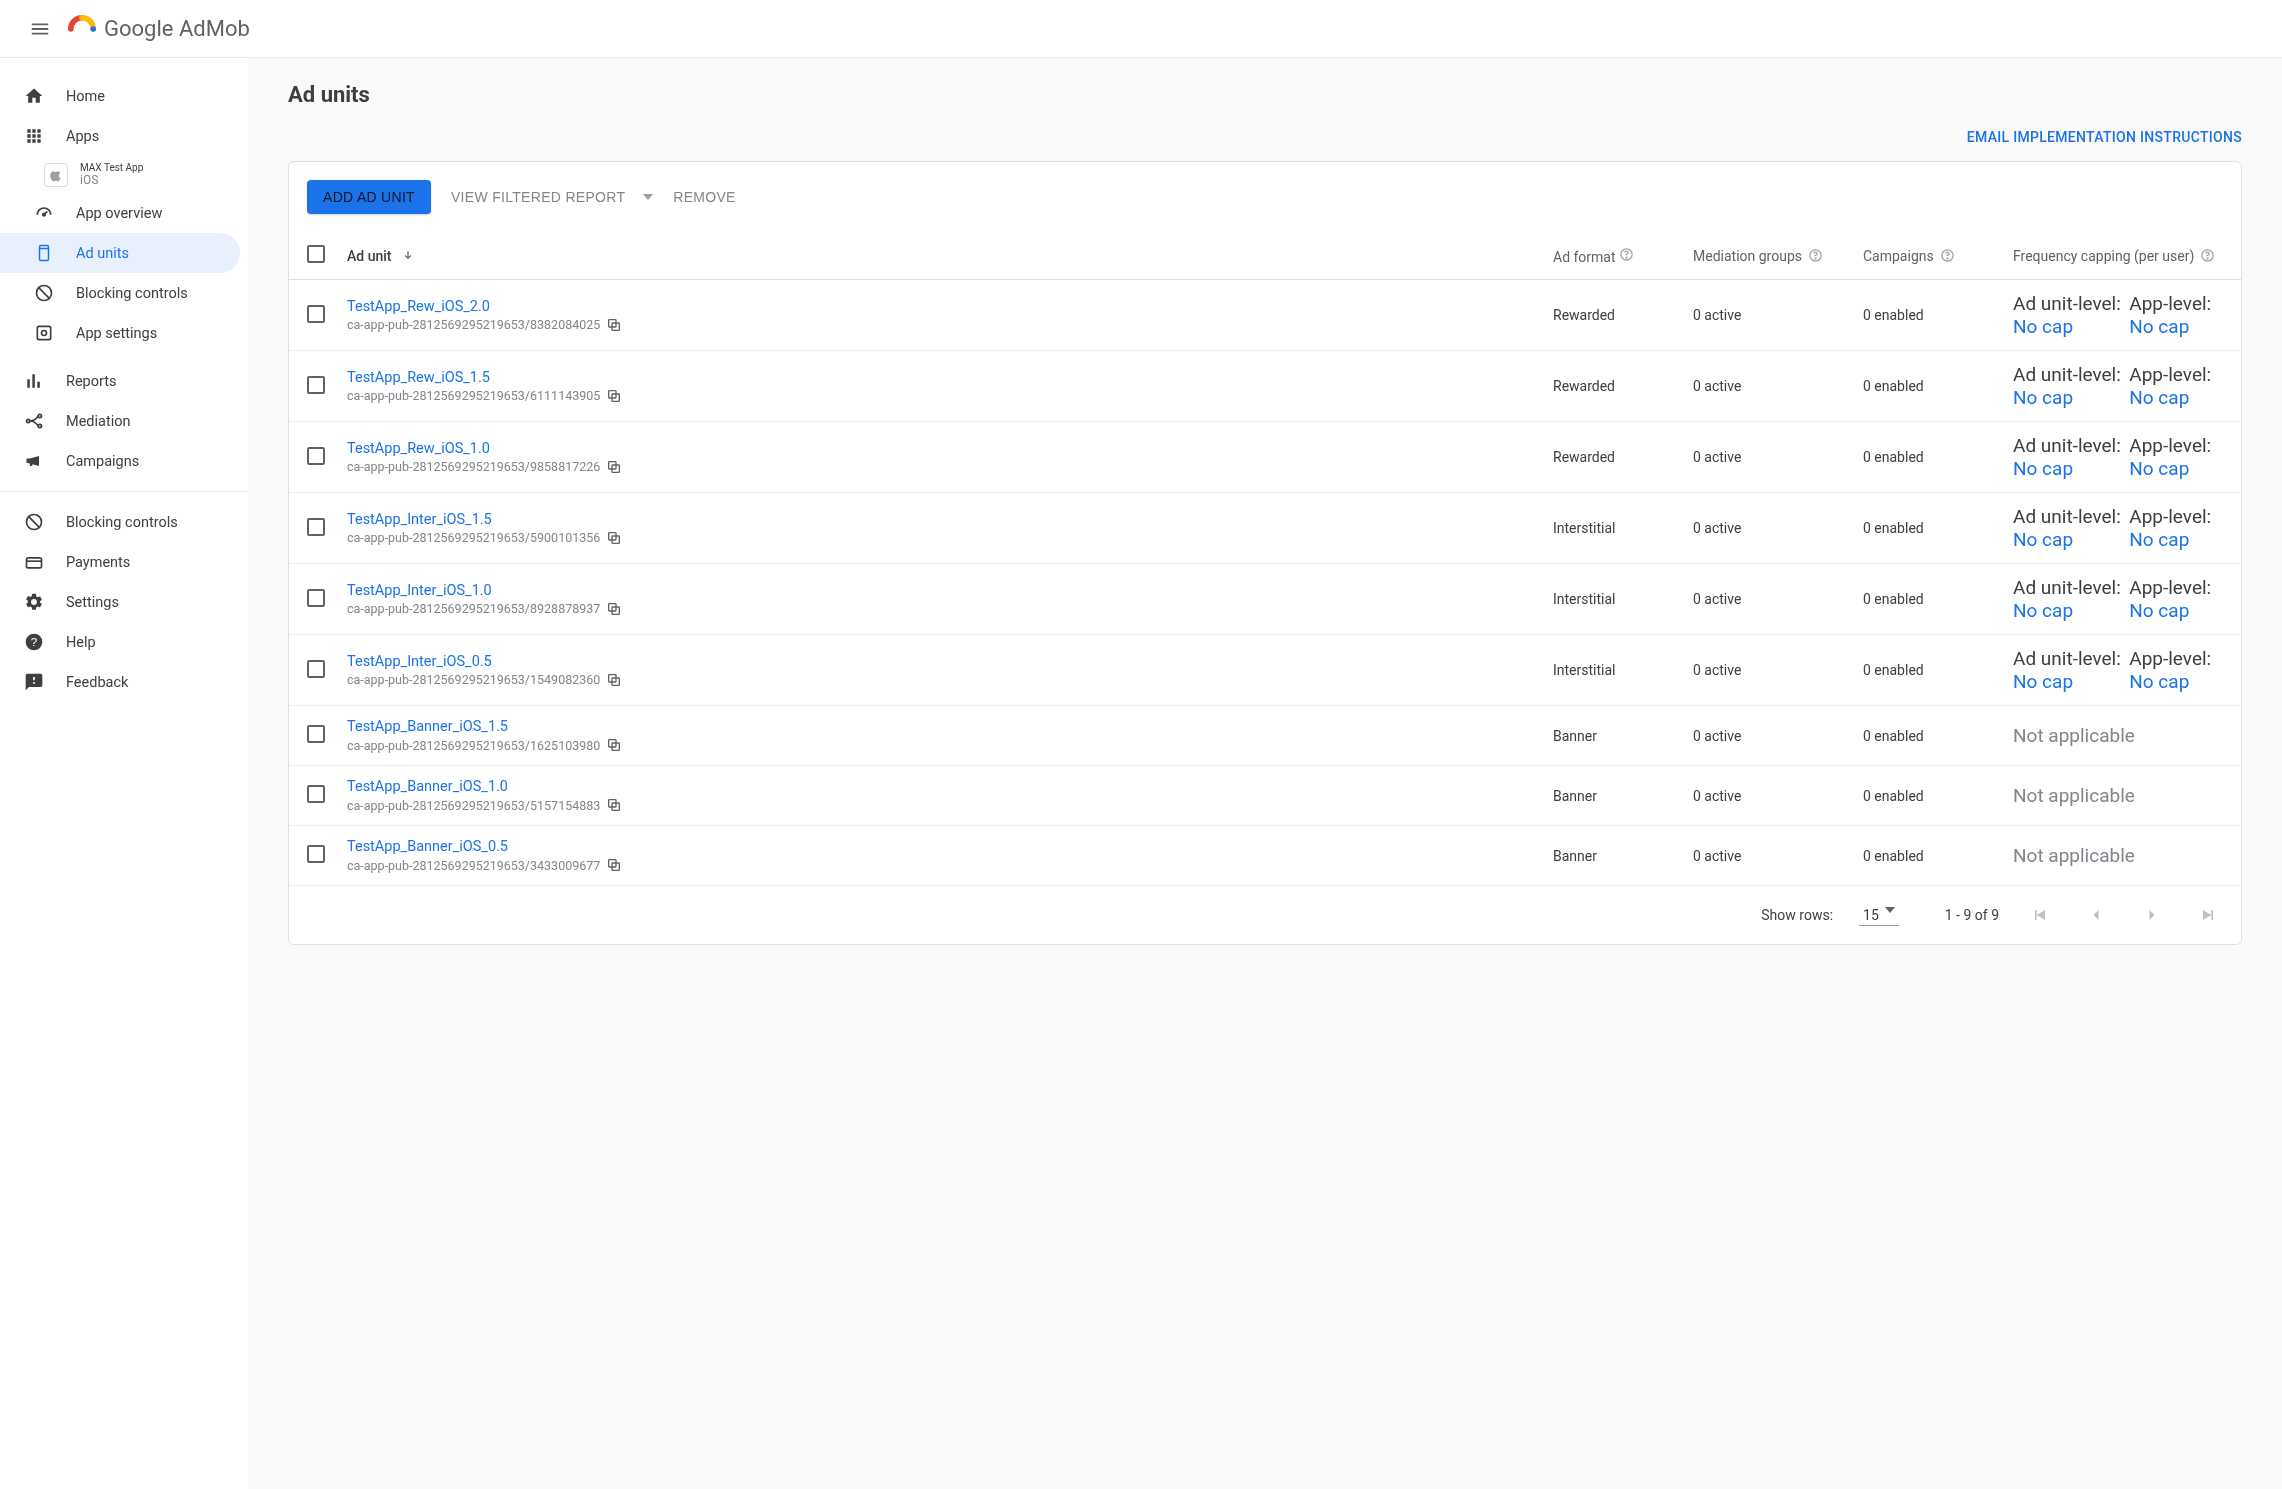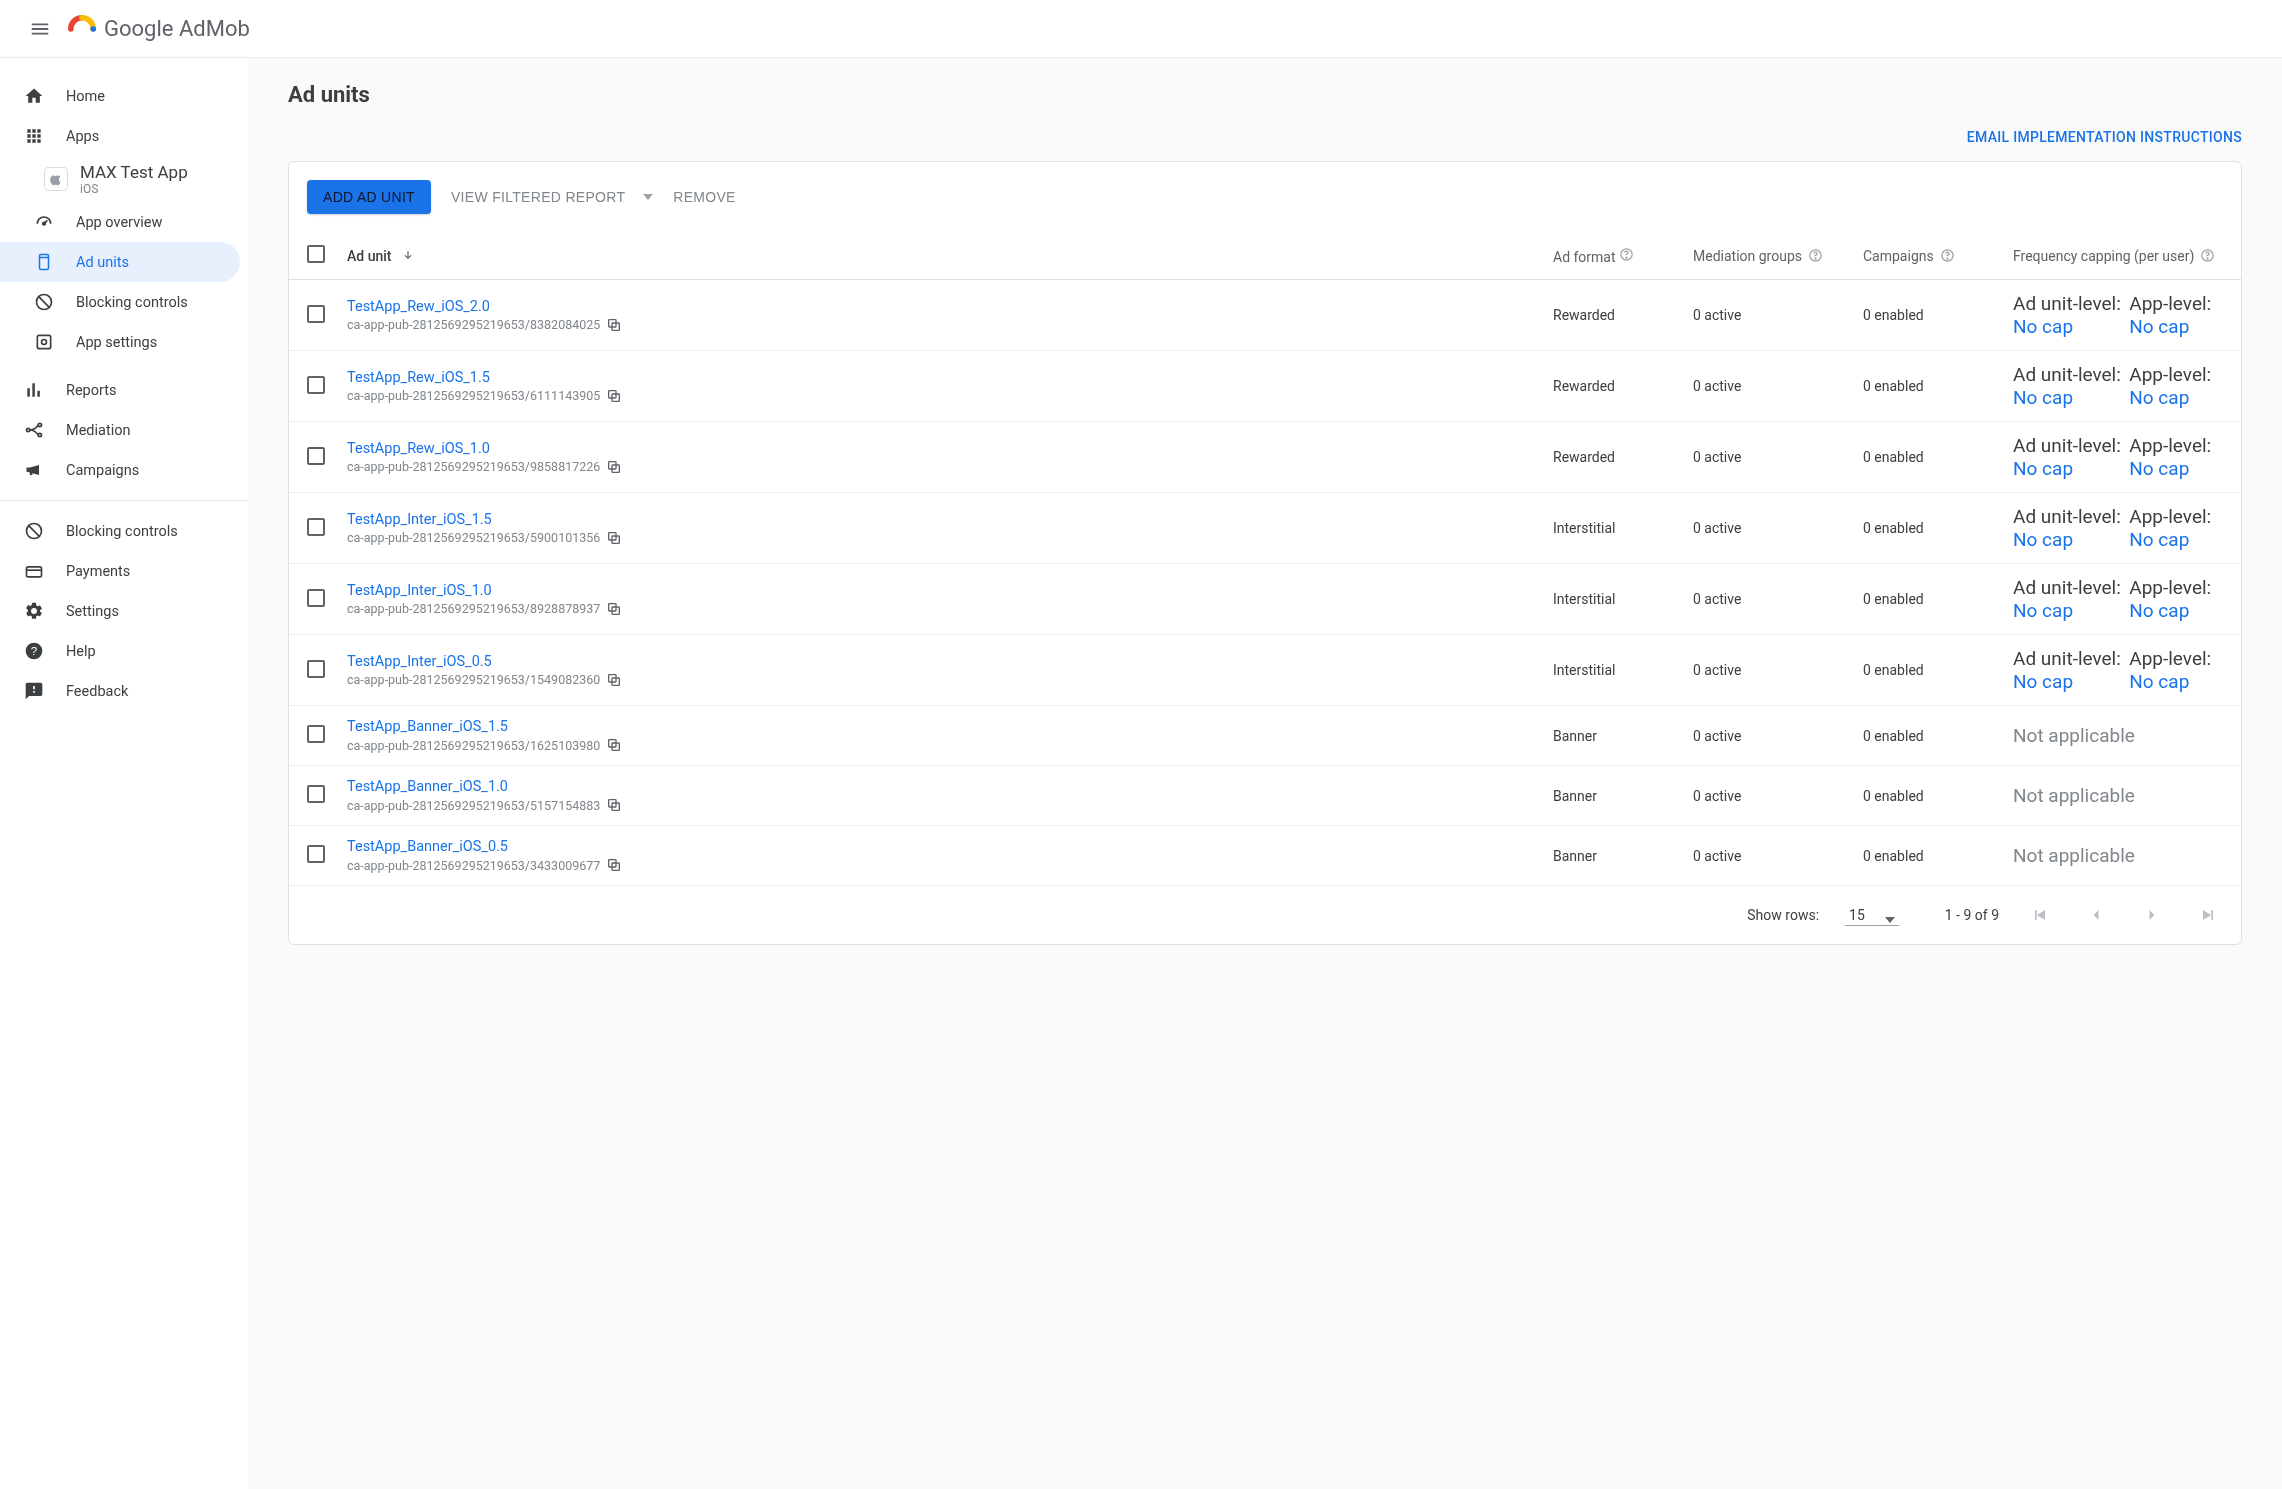--- a/index.html
+++ b/index.html
@@ -51,21 +51,21 @@
 .nav-item .icon { width: 20px; height: 20px; display:flex; align-items:center; justify-content:center; flex-shrink:0;}
 .nav-sub { padding-left: 34px; }
 .nav-app {
   display:flex; align-items:center; gap:12px;
   padding: 6px 24px 6px 44px; cursor:pointer;
 }
 .nav-app .app-icon {
   width:24px;height:24px;border:1px solid #dadce0;border-radius:4px;
   display:flex;align-items:center;justify-content:center;flex-shrink:0;
 }
-.nav-app .app-name { font-size:17px; color:#3c4043; }
+.nav-app .app-name { font-size:10px; color:#3c4043; }
 .nav-app .app-platform { font-size:12px; color:#80868b; }
 .nav-divider { height:1px; background:#e8eaed; margin:10px 0; }
 
 .main {
   flex:1; background:#fafafa; padding: 24px 40px 40px 40px;
   min-width:0;
 }
 .page-title { font-size: 22px; color:#3c4043; margin-bottom: 22px;}
 .top-actions { display:flex; justify-content:flex-end; margin-bottom: 16px;}
 .email-link { color:#1a73e8; letter-spacing:0.3px; font-weight:500; font-size:14px; cursor:pointer;}
@@ -122,21 +122,21 @@
 .copy-icon { width:16px;height:16px;cursor:pointer;color:#5f6368;}
 .help-icon { width:15px;height:15px;display:inline-flex;}
 .freq-line { font-size:19px;}
 .freq-line .link{ color:#1a73e8; cursor:pointer;}
 .na { color:#80868b;}
 
 .pager {
   display:flex;align-items:center;justify-content:flex-end;
   padding:14px 18px;gap:26px;font-size:14px;color:#3c4043;
 }
-.pager .select{display:flex;align-items:flex-end;gap:20px;border-bottom:1px solid #9aa0a6;padding:2px 4px;cursor:pointer;}
+.pager .select{display:flex;align-items:flex-start;gap:6px;border-bottom:1px solid #9aa0a6;padding:2px 4px;cursor:pointer;}
 .pager .navbtn{width:30px;height:30px;display:flex;align-items:center;justify-content:center;cursor:pointer;}
 .pager .navbtn.disabled{color:#bdc1c6;cursor:default;}
 
 svg { display:block; }
 </style>
 </head>
 <body>
 
 <div class="topbar">
   <div class="menu-btn">

